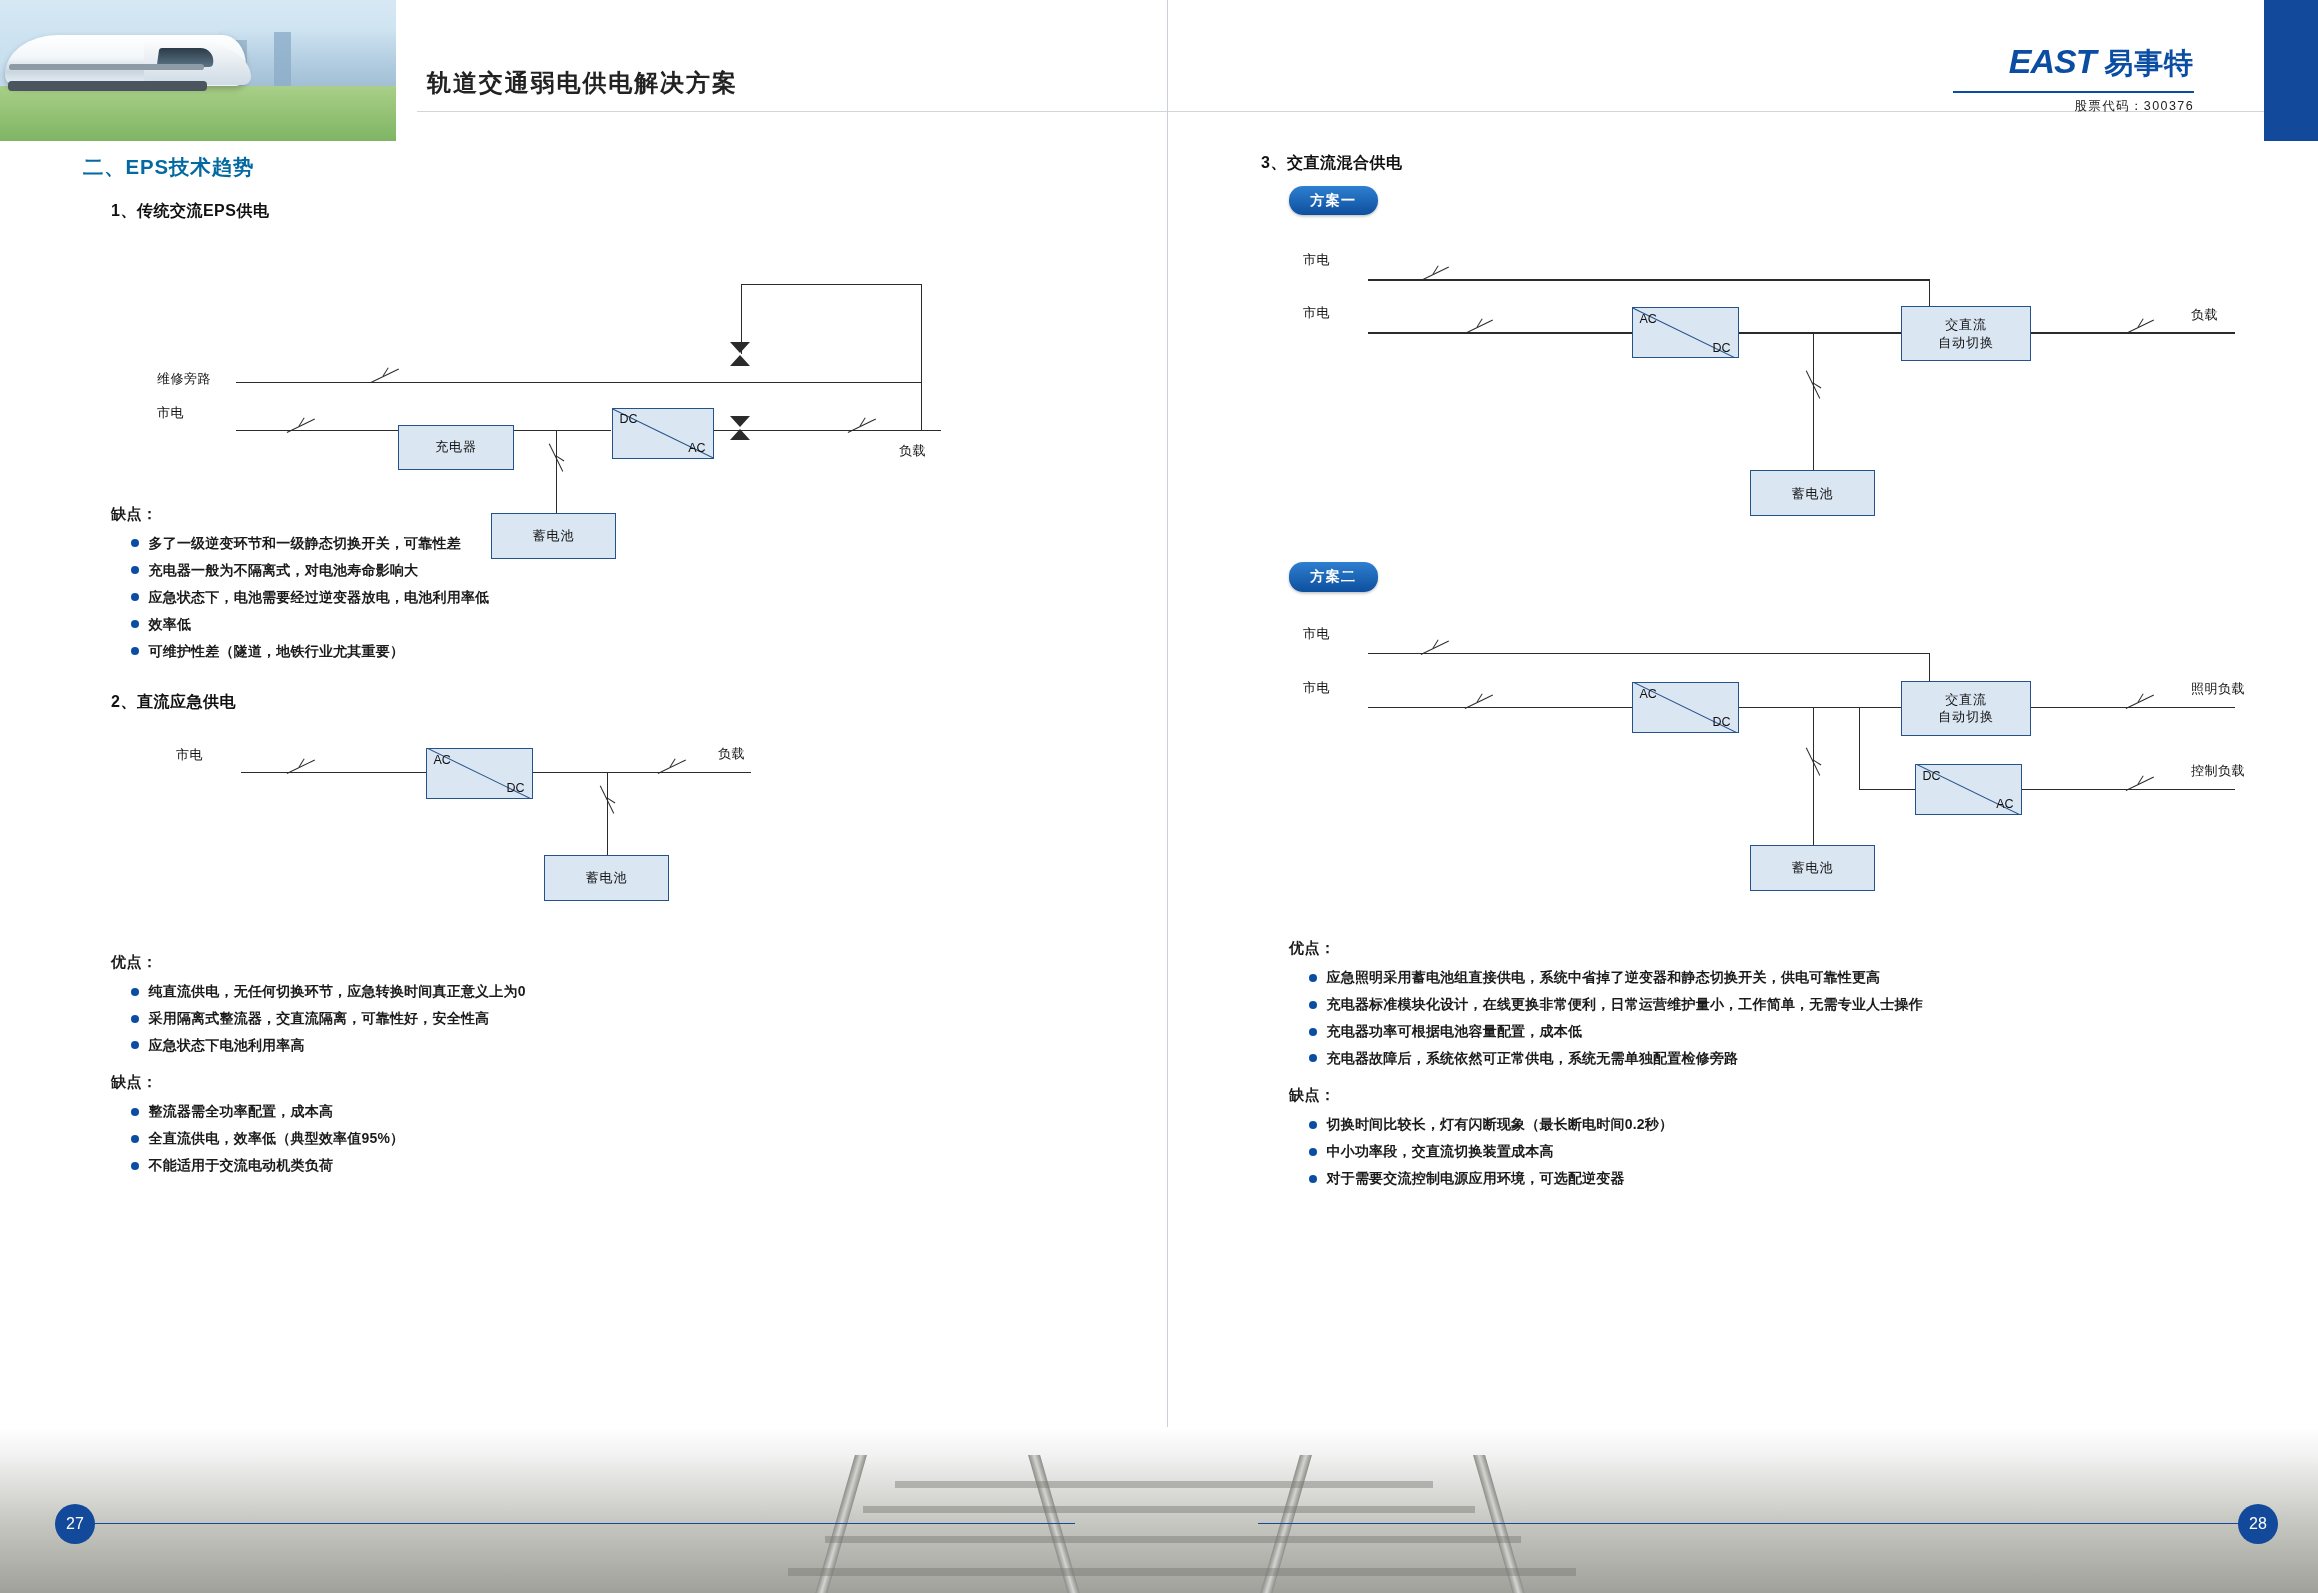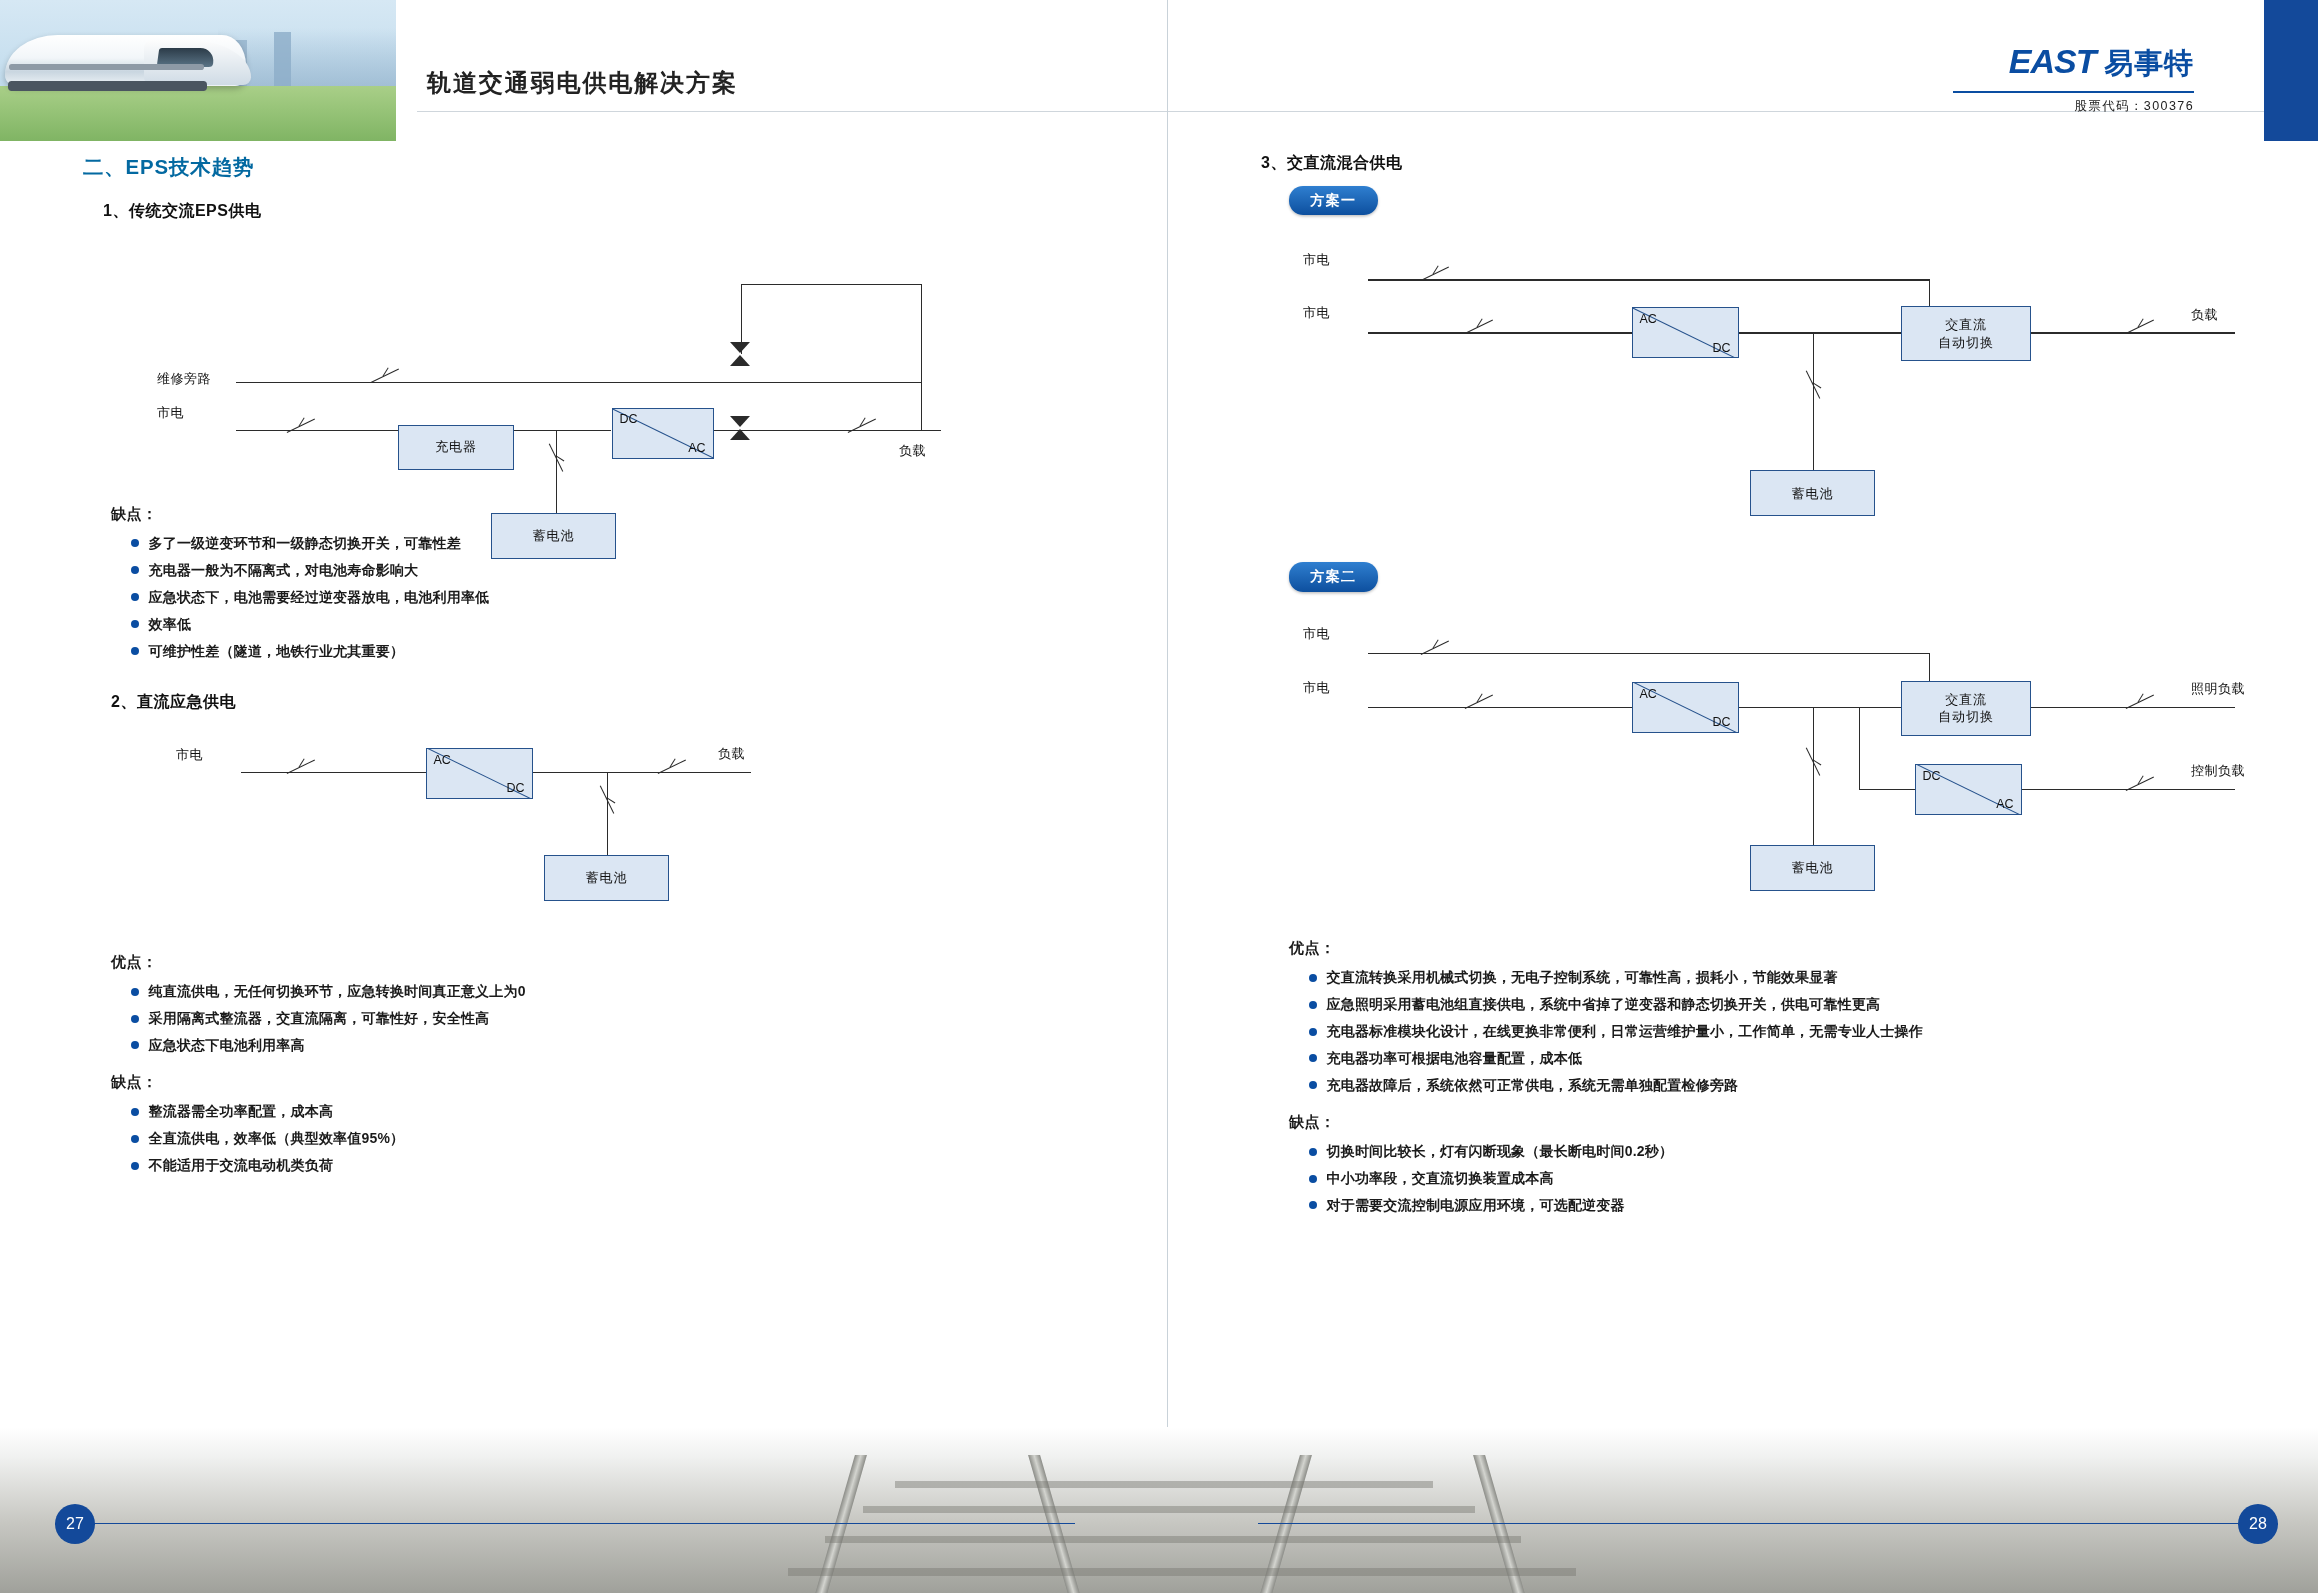--- a/index.html
+++ b/index.html
@@ -130,21 +130,21 @@
       <div class="logo-line"></div>
       <div class="logo-code">股票代码：300376</div>
     </div>
     <div class="hdr-blue"></div>
   </div>
   <div class="hdr-divider"></div>
 
   <div class="col colL">
 
     <h2 class="sec">二、EPS技术趋势</h2>
-    <h3 class="sub" style="margin-left:20px">1、传统交流EPS供电</h3>
+    <h3 class="sub" style="margin-left:28px">1、传统交流EPS供电</h3>
 
     <div class="dia" style="height:260px">
 
       <div class="lbl" style="left:74px;top:139px;">维修旁路</div>
       <div class="ln lh" style="left:153px;top:151px;width:686px;"></div>
       <div class="sw" style="left:288px;top:135px;"></div>
       <div class="ln lv" style="left:838px;top:53px;height:98px;"></div>
       <div class="ln lh" style="left:658px;top:53px;width:181px;"></div>
       <div class="ln lv" style="left:658px;top:53px;height:70px;"></div>
 
@@ -304,21 +304,20 @@
       <div class="sw" style="left:865px;top:174px;"></div>
       <div class="lbl" style="left:930px;top:162px;">控制负载</div>
 
       <div class="ln lv" style="left:552px;top:107px;height:139px;"></div>
       <div class="sw" style="left:538px;top:153px;transform:rotate(90deg);"></div>
       <div class="box" style="left:489px;top:245px;width:125px;height:46px;">蓄电池</div>
     </div>
 
     <div class="blk">优点：</div>
     <ul class="bl">
-      <li>交直流转换采用机械式切换，无电子控制系统，可靠性高，损耗小，节能效果显著</li>
       <li>应急照明采用蓄电池组直接供电，系统中省掉了逆变器和静态切换开关，供电可靠性更高</li>
       <li>充电器标准模块化设计，在线更换非常便利，日常运营维护量小，工作简单，无需专业人士操作</li>
       <li>充电器功率可根据电池容量配置，成本低</li>
       <li>充电器故障后，系统依然可正常供电，系统无需单独配置检修旁路</li>
     </ul>
 
     <div class="blk">缺点：</div>
     <ul class="bl">
       <li>切换时间比较长，灯有闪断现象（最长断电时间0.2秒）</li>
       <li>中小功率段，交直流切换装置成本高</li>

